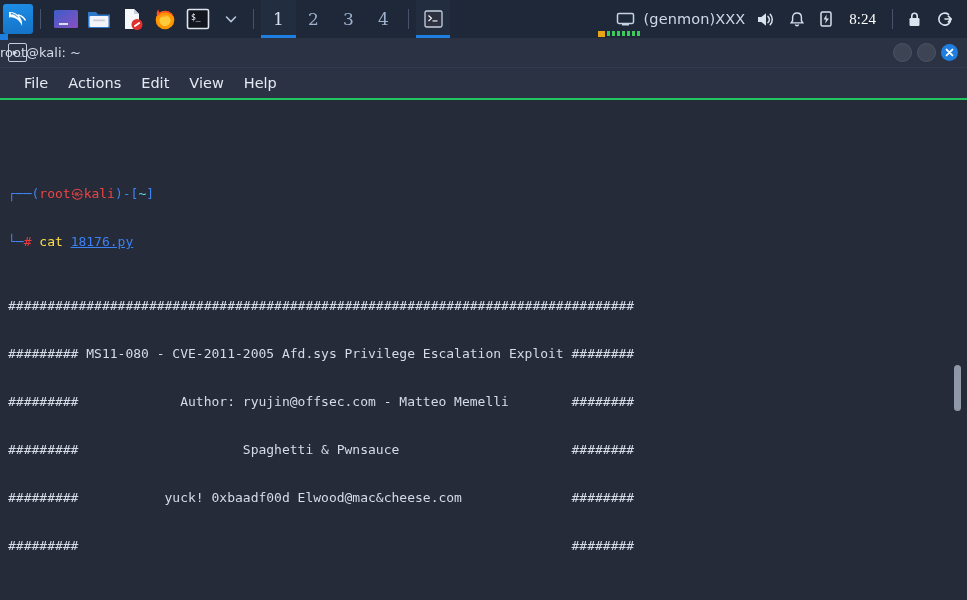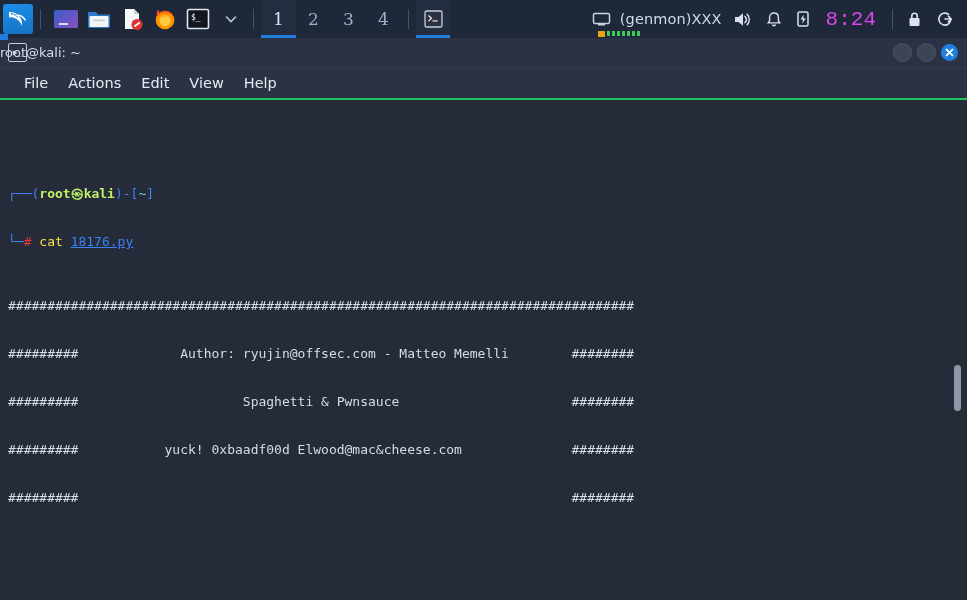--- a/index.html
+++ b/index.html
@@ -110,24 +110,24 @@
     font-family: "DejaVu Sans", sans-serif;
   }
   .genmon-text {
     color: #cfd9e8;
     font-size: 14.5px;
     letter-spacing: .1px;
     padding: 0 4px 0 2px;
     font-family: "DejaVu Sans", sans-serif;
   }
   .clock {
-    color: #d946ef;
-    font-size: 21px;
+    color: #ffffff;
+    font-size: 15px;
     padding: 0 9px;
-    font-family: Liberation Mono, monospace;
+    font-family: Liberation Serif, serif;
   }
 
   
   #genmon-strip {
     position: absolute;
     left: 598px; top: 30px;
     height: 7px;
     z-index: 31;
     display: flex;
     align-items: center;
@@ -232,21 +232,21 @@
     font-family: "DejaVu Sans Mono", monospace;
     font-size: 13px;
     line-height: 16px;
     color: #d6dbe6;
     white-space: pre;
     letter-spacing: 0;
   }
   .ln { height: 16px; }
   
   .c-blue   { color: #3d84f0; }
-  .c-red    { color: #bef264; font-weight: bold; }
+  .c-red    { color: #ef4444; font-weight: normal; }
   .c-red-pl { color: #e8393f; }
   .c-cyan   { color: #5fd7e8; }
   .c-green  { color: #fde047; }
   .c-green-u{ color: #3b82f6; text-decoration: underline; }
 
   #scrollbar-track {
     position: absolute;
     right: 3px; top: 0;
     width: 9px; height: 100%;
   }
@@ -440,20 +440,21 @@
       <div class="menu-item">Help</div>
     </div>
 
     <div id="term-body">
       <div id="term-text">
         <div class="ln">&nbsp;</div>
         <div class="ln"><span class="c-blue">┌──</span><span class="c-blue">(</span><span class="c-red">root</span><span class="c-red">㉿</span><span class="c-red">kali</span><span class="c-blue">)-[</span><span class="c-cyan">~</span><span class="c-blue">]</span></div>
         <div class="ln"><span class="c-blue">└─</span><span class="c-red-pl">#</span><span> </span><span class="c-green">cat</span><span> </span><span class="c-green-u">18176.py</span></div>
 
         <div class="ln">################################################################################</div>
+        <div class="ln">######### MS11-080 - CVE-2011-2005 Afd.sys Privilege Escalation Exploit ########</div>
         <div class="ln">#########             Author: ryujin@offsec.com - Matteo Memelli        ########</div>
         <div class="ln">#########                     Spaghetti &amp; Pwnsauce                      ########</div>
         <div class="ln">#########           yuck! 0xbaadf00d Elwood@mac&amp;cheese.com              ########</div>
         <div class="ln">#########                                                               ########</div>
         
         
         
         
         
         

